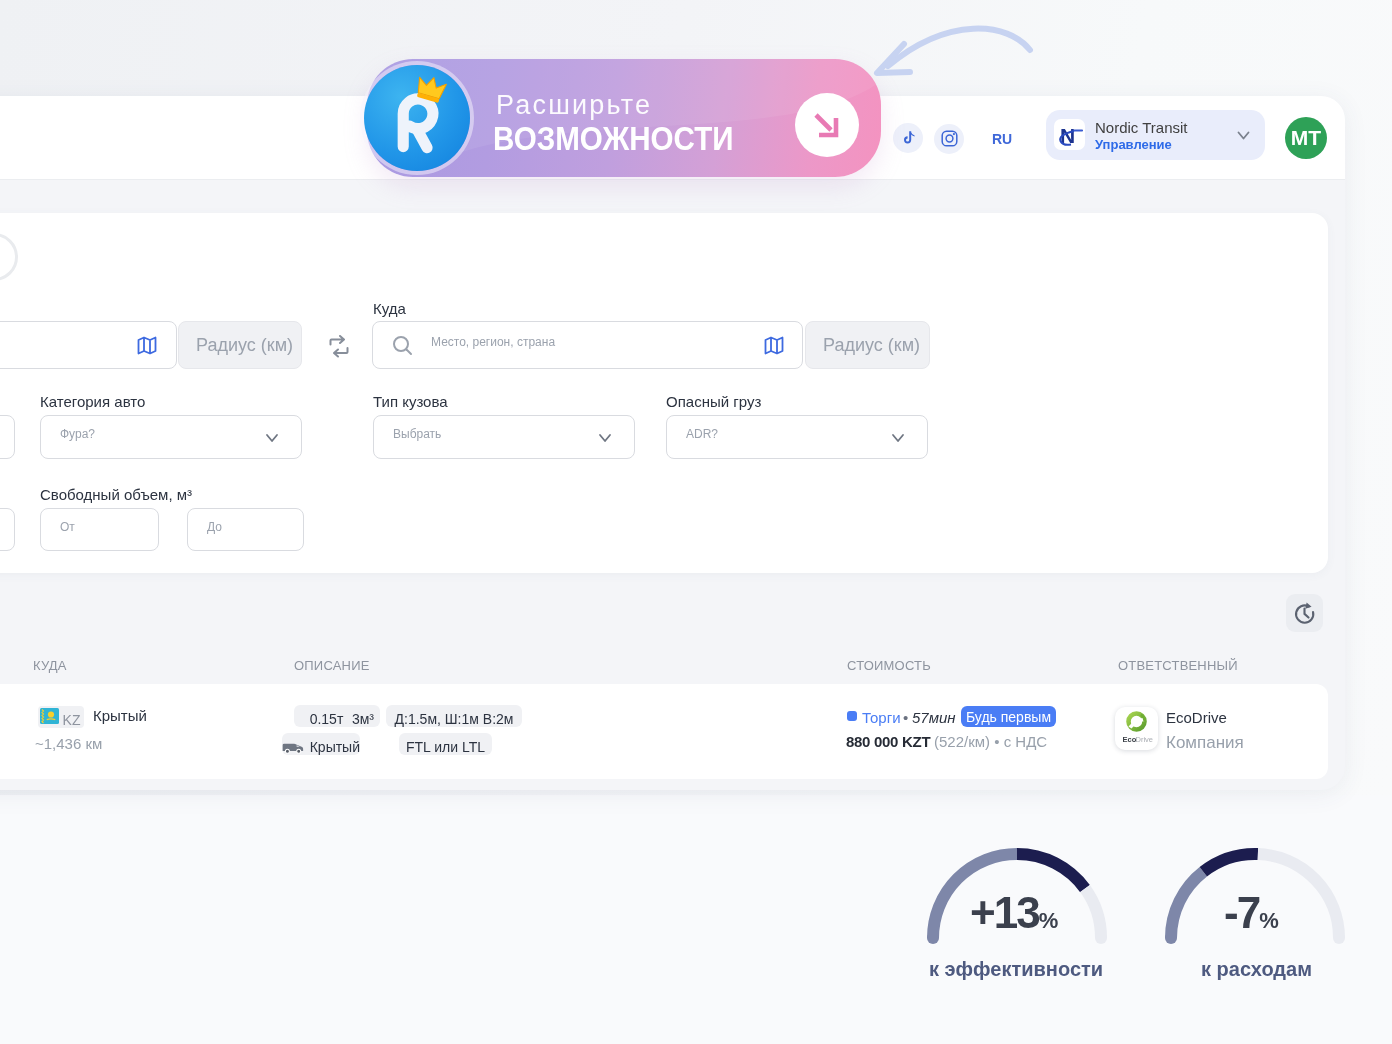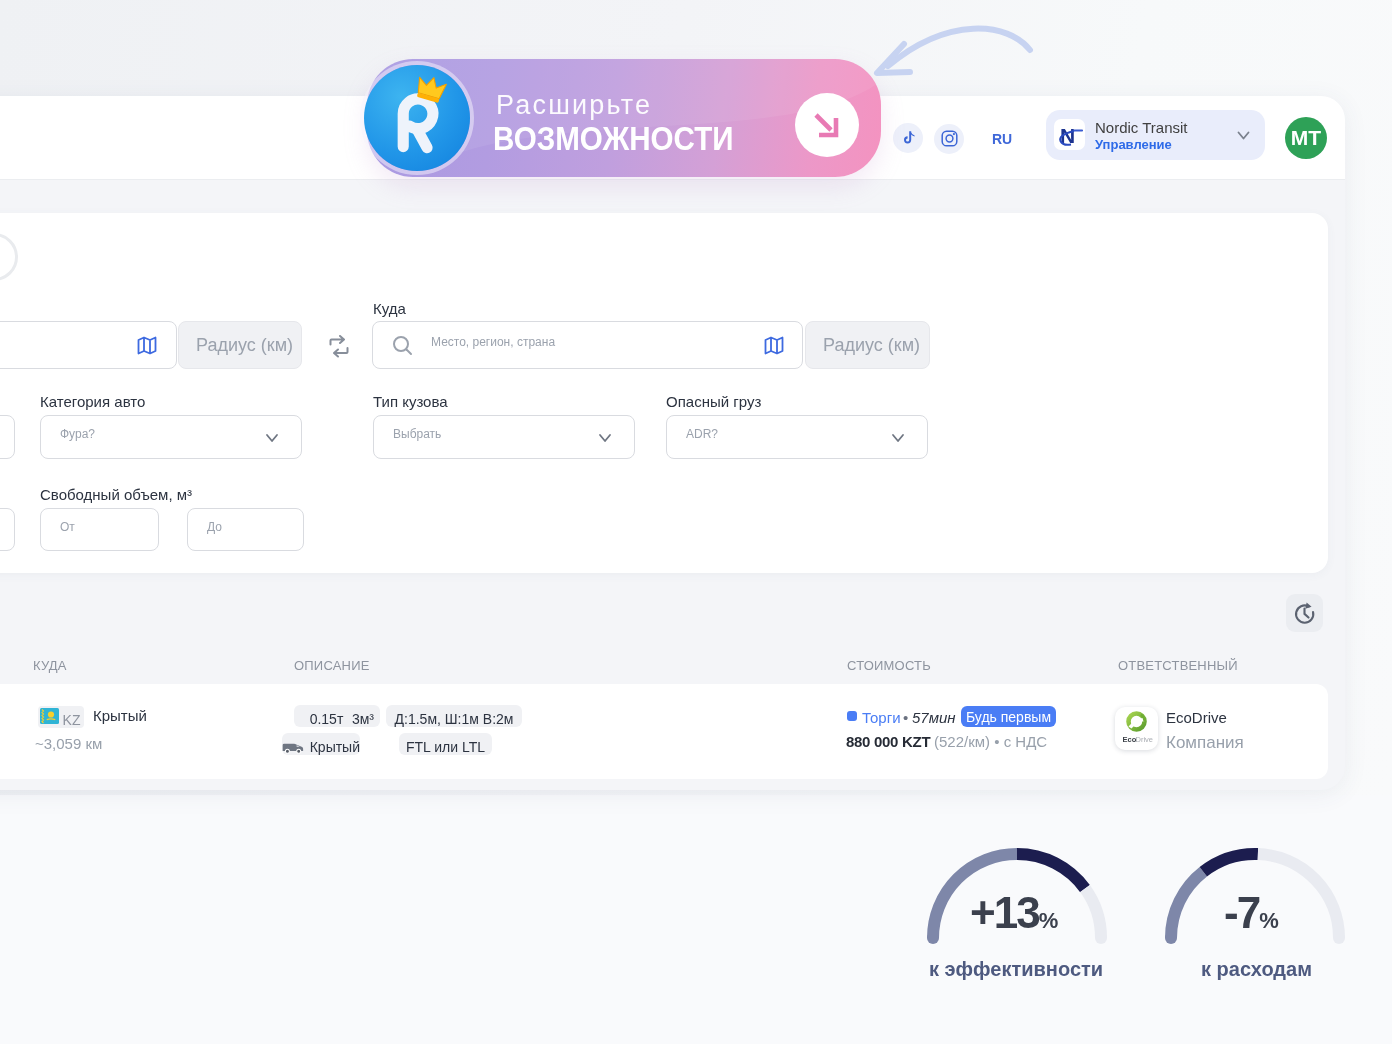--- a/index.html
+++ b/index.html
@@ -220,21 +220,21 @@
 <div class="tag" style="left:38px; top:706px; width:46px; border-radius:4px;">
   <span style="font-size:14px; color:#8e949f; margin-left:21px;">KZ</span>
 </div>
 <svg class="abs" style="left:40px; top:708px;" width="19" height="16" viewBox="0 0 19 16">
   <rect width="19" height="16" fill="#2fb4d5" rx="1.5"></rect>
   <path d="M2 1.5 L3.5 3 L2 4.5 L3.5 6 L2 7.5 L3.5 9 L2 10.5 L3.5 12 L2 13.5 L3.5 15" stroke="#f8cf2a" stroke-width="1.1" fill="none"></path>
   <circle cx="11" cy="6.5" r="3.1" fill="#f8cf2a"></circle>
   <path d="M6.5 11 Q11 9.5 15.5 11 L15 12.2 Q11 11 7 12.2 Z" fill="#f8cf2a"></path>
 </svg>
 <div class="abs" style="left:93px; top:707px; font-size:15px; color:#2c3340;">Крытый</div>
-<div class="abs" style="left:35px; top:735px; font-size:15px; color:#98a0ab;">~3,059 км</div>
+<div class="abs" style="left:35px; top:735px; font-size:15px; color:#98a0ab;">~1,436 км</div>
 
 <div class="tag" style="left:294px; top:705px; width:65px;">0.15т</div>
 <div class="tag" style="left:346px; top:705px; width:34px;">3м³</div>
 <div class="tag" style="left:386px; top:705px; width:136px;">Д:1.5м, Ш:1м В:2м</div>
 <div class="tag" style="left:282px; top:733px; width:78px;">
   <svg width="26" height="14" viewBox="0 0 26 14" style="margin-right:6px;">
     <path d="M0.8 10.5 L0.8 3.5 Q0.8 2 2.5 2 L14.5 2 Q16 2 17 2.8 L23.5 5.5 Q25.3 6.3 25.3 8 L25.3 10.5 Z" fill="#6f7682"></path>
     <path d="M17.5 3.6 L21.5 5.4 L17.5 5.4 Z" fill="#e8eaee"></path>
     <circle cx="6.5" cy="11" r="2.4" fill="#565c66" stroke="#fff" stroke-width="1.2"></circle>
     <circle cx="20" cy="11" r="2.4" fill="#565c66" stroke="#fff" stroke-width="1.2"></circle>

